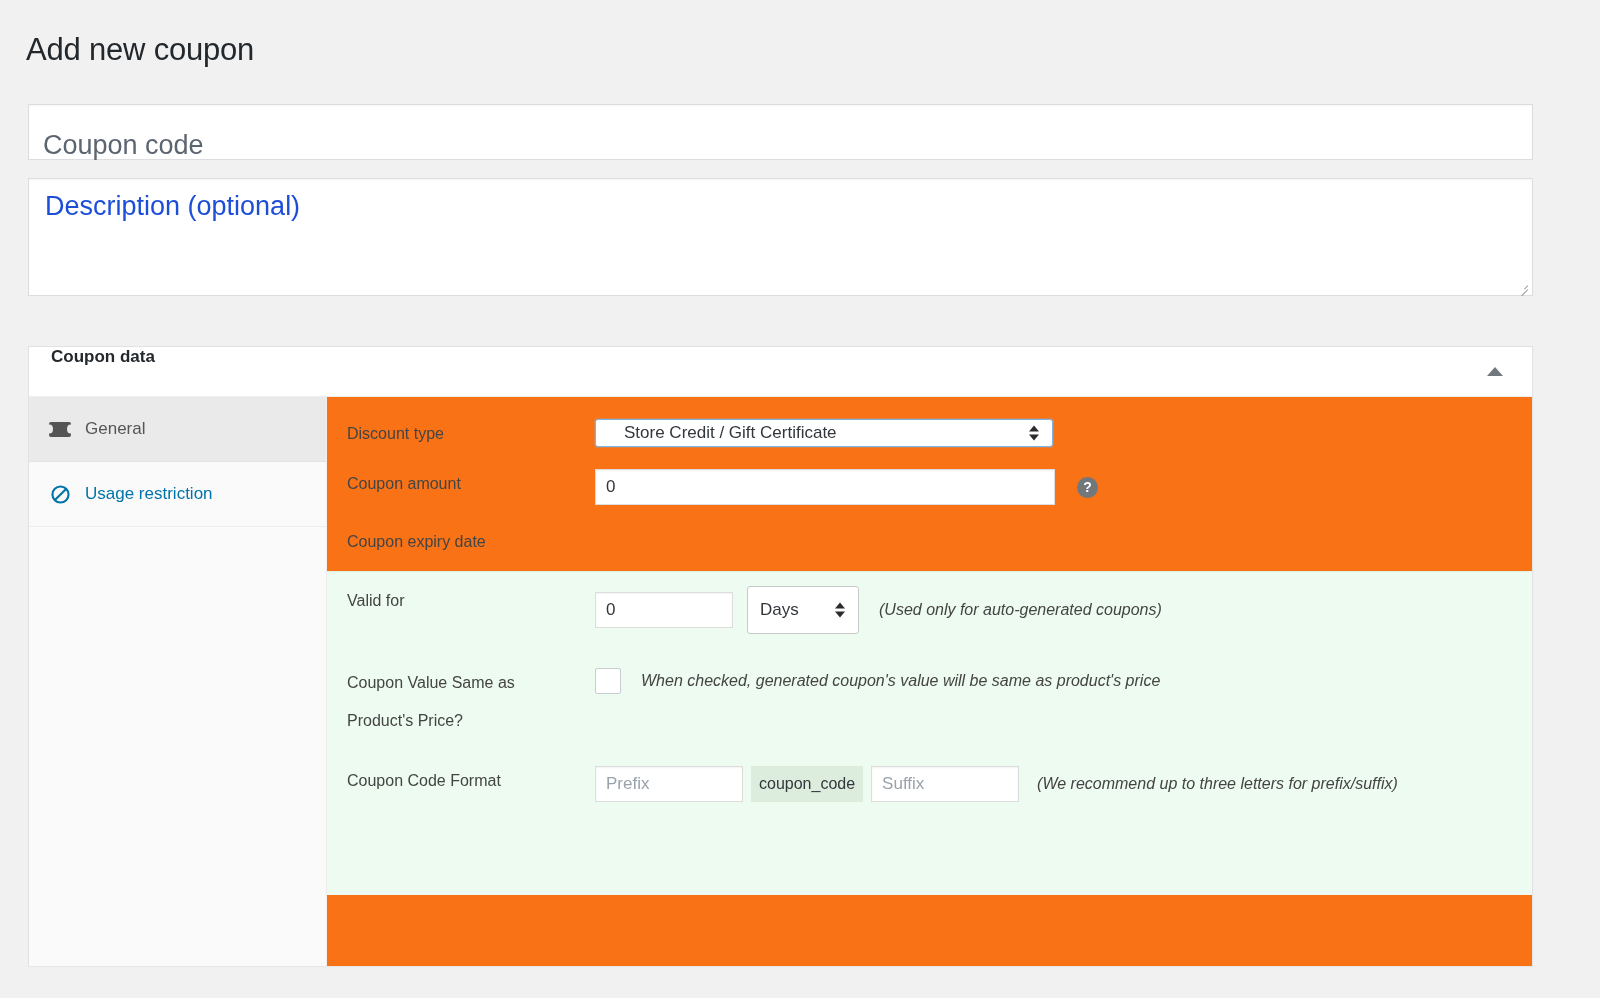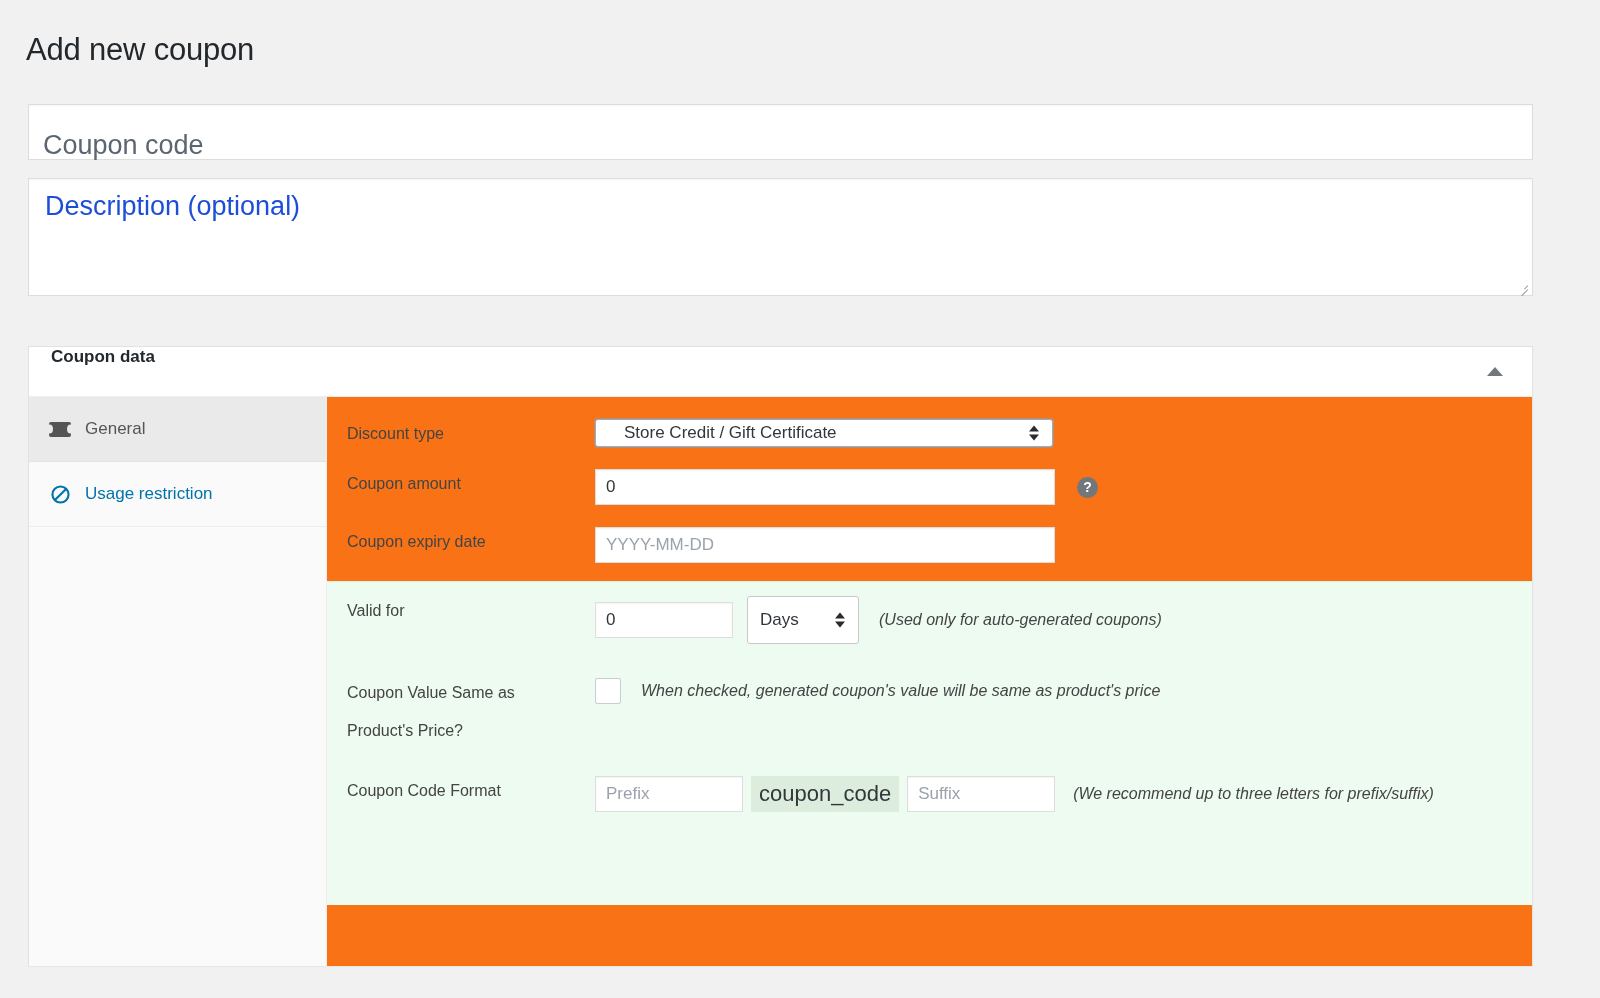--- a/index.html
+++ b/index.html
@@ -255,21 +255,21 @@
     background: #fff;
     border: 1px solid #c7cdd2;
     border-radius: 2px;
     cursor: pointer;
     flex: 0 0 26px;
   }
 
   .code-badge {
     background: #dcecdd;
     color: #32373c;
-    font-size: 22px;
+    font-size: 16px;
     padding: 7px 8px;
     margin: 0 8px;
     line-height: 22px;
   }
 
   .wrap-hint {
     width: 430px;
     font-size: 16px;
     font-style: italic;
     color: #444;
@@ -368,23 +368,20 @@
           <div class="field-row">
             <div class="field-label">Coupon amount</div>
             <div class="field-ctrl">
               <div class="txt w-wide">0</div>
               <span class="help-tip">?</span>
             </div>
           </div>
 
           <div class="field-row">
             <div class="field-label">Coupon expiry date</div>
-            <div class="field-ctrl">
-              <div class="txt w-wide ph-style">YYYY-MM-DD</div>
-            </div>
           </div>
 
         </div>
 
         <div class="green-sec">
 
           <div class="field-row">
             <div class="field-label">Valid for</div>
             <div class="field-ctrl">
               <div class="txt w-small">0</div>

